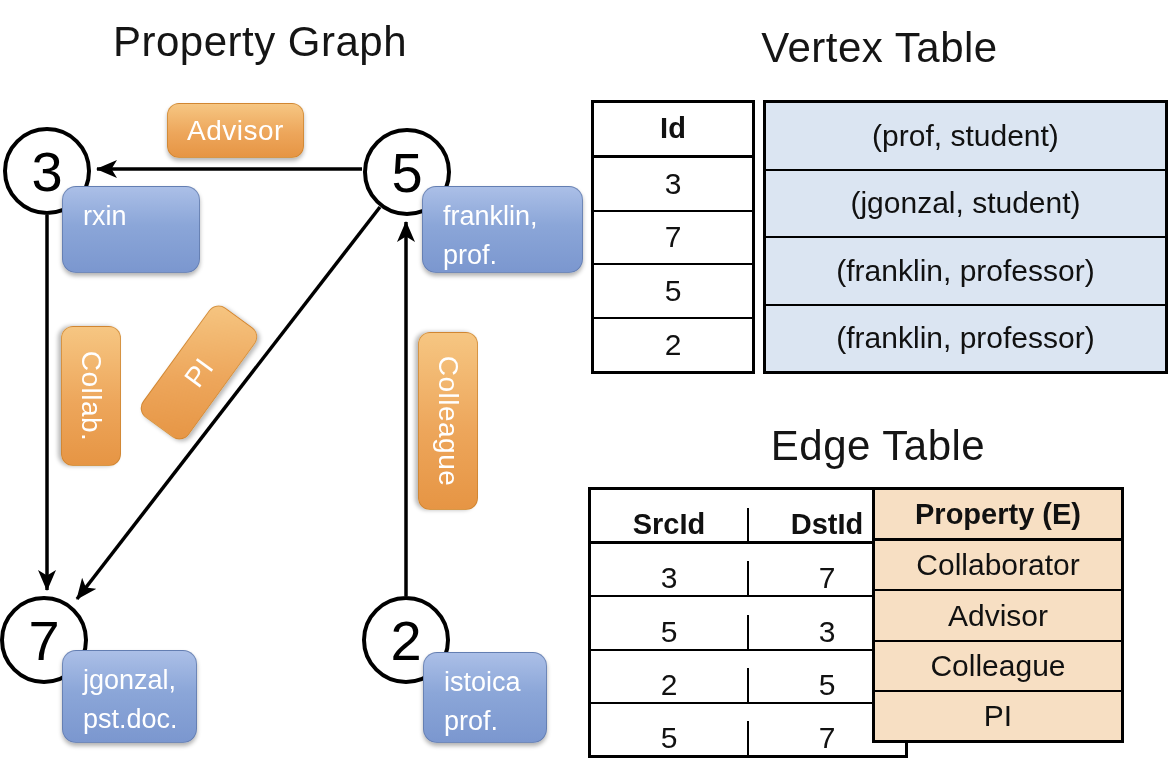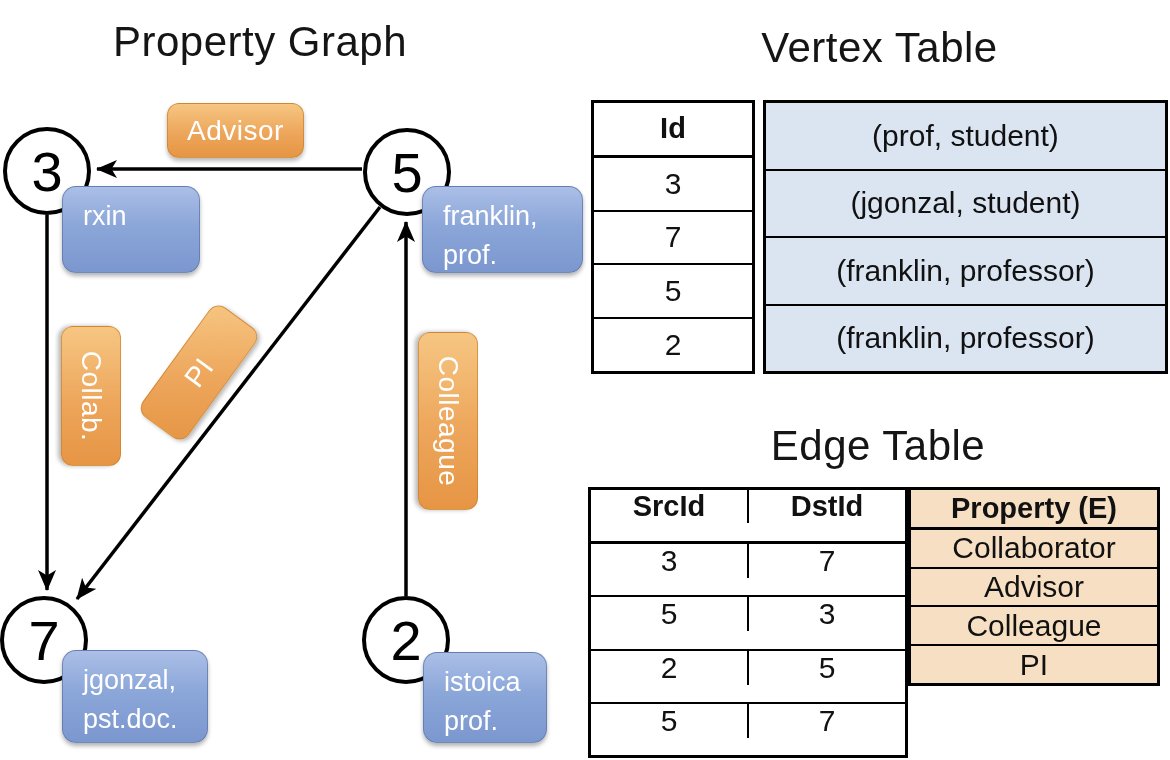--- a/index.html
+++ b/index.html
@@ -66,21 +66,21 @@
     border: 3px solid #000;
     display: flex;
     flex-direction: column;
     background: #fff;
   }
   .trow { flex: 1; display: flex; align-items: center; justify-content: center;
           font-size: 30px; font-weight: 400; white-space: nowrap; }
   .trow + .trow { border-top: 2.5px solid #000; }
   .trow.th { font-weight: bold; font-size: 29px; }
   .trow.th + .trow { border-top: 3px solid #000; }
-  .split { display: flex; align-items: flex-start; padding: 0; }
+  .split { display: flex; align-items: flex-end; padding: 0; }
   .split > div { flex: 1; display: flex; align-items: center; justify-content: center; }
   .split > div + div { border-left: 2.5px solid #000; }
   .bg-blue .trow { background: #dbe5f2; }
   .bg-tan  .trow { background: #f7dfc3; }
 </style>
 </head>
 <body>
 
 <div class="canvas">
 
@@ -117,21 +117,21 @@
     <div class="elabel rotpi" style="left:131px; top:344px; width:136px; height:57px; transform:rotate(-54deg);">PI</div>
     <div class="elabel rot90" style="left:359px; top:391px; width:178px; height:60px; transform:rotate(90deg);">Colleague</div>
 
     <div class="vlabel" style="left:62px; top:186px; width:138px; height:87px;">
       <div>rxin</div>
     </div>
     <div class="vlabel" style="left:422px; top:186px; width:161px; height:87px;">
       <div>franklin,</div>
       <div>prof.</div>
     </div>
-    <div class="vlabel" style="left:62px; top:650px; width:146px; height:93px;">
+    <div class="vlabel" style="left:62px; top:650px; width:135px; height:93px;">
       <div>jgonzal,</div>
       <div>pst.doc.</div>
     </div>
     <div class="vlabel" style="left:423px; top:652px; width:124px; height:91px;">
       <div>istoica</div>
       <div>prof.</div>
     </div>
   </section>
 
   <section>
@@ -172,21 +172,21 @@
       <div class="trow split">
         <div>2</div>
         <div>5</div>
       </div>
       <div class="trow split">
         <div>5</div>
         <div>7</div>
       </div>
     </div>
 
-    <div class="tcol bg-tan" style="left:908px; top:487px; width:252px; height:199px;">
+    <div class="tcol bg-tan" style="left:872px; top:487px; width:252px; height:256px;">
       <div class="trow th">Property (E)</div>
       <div class="trow">Collaborator</div>
       <div class="trow">Advisor</div>
       <div class="trow">Colleague</div>
       <div class="trow">PI</div>
     </div>
   </section>
 
 </div>
 

